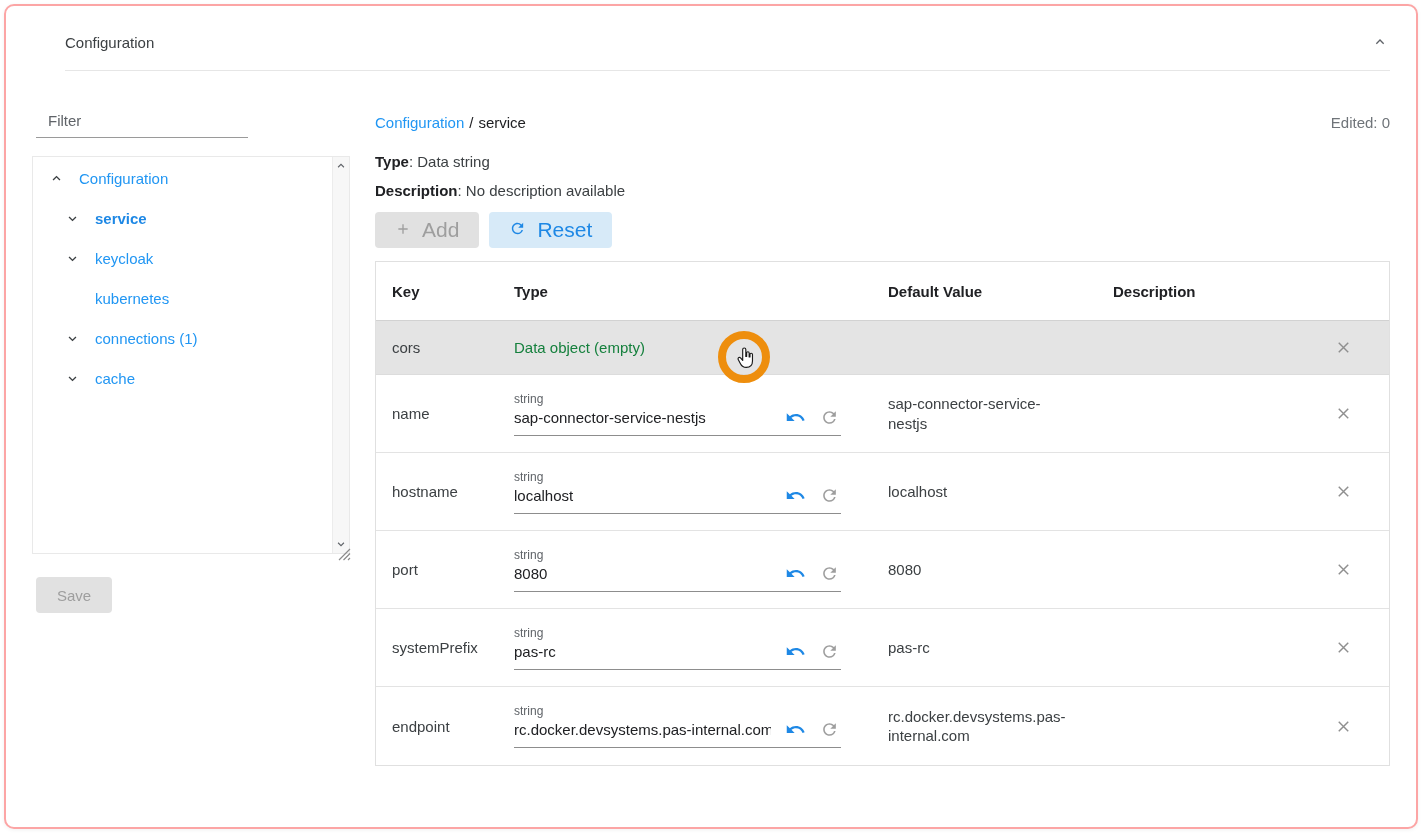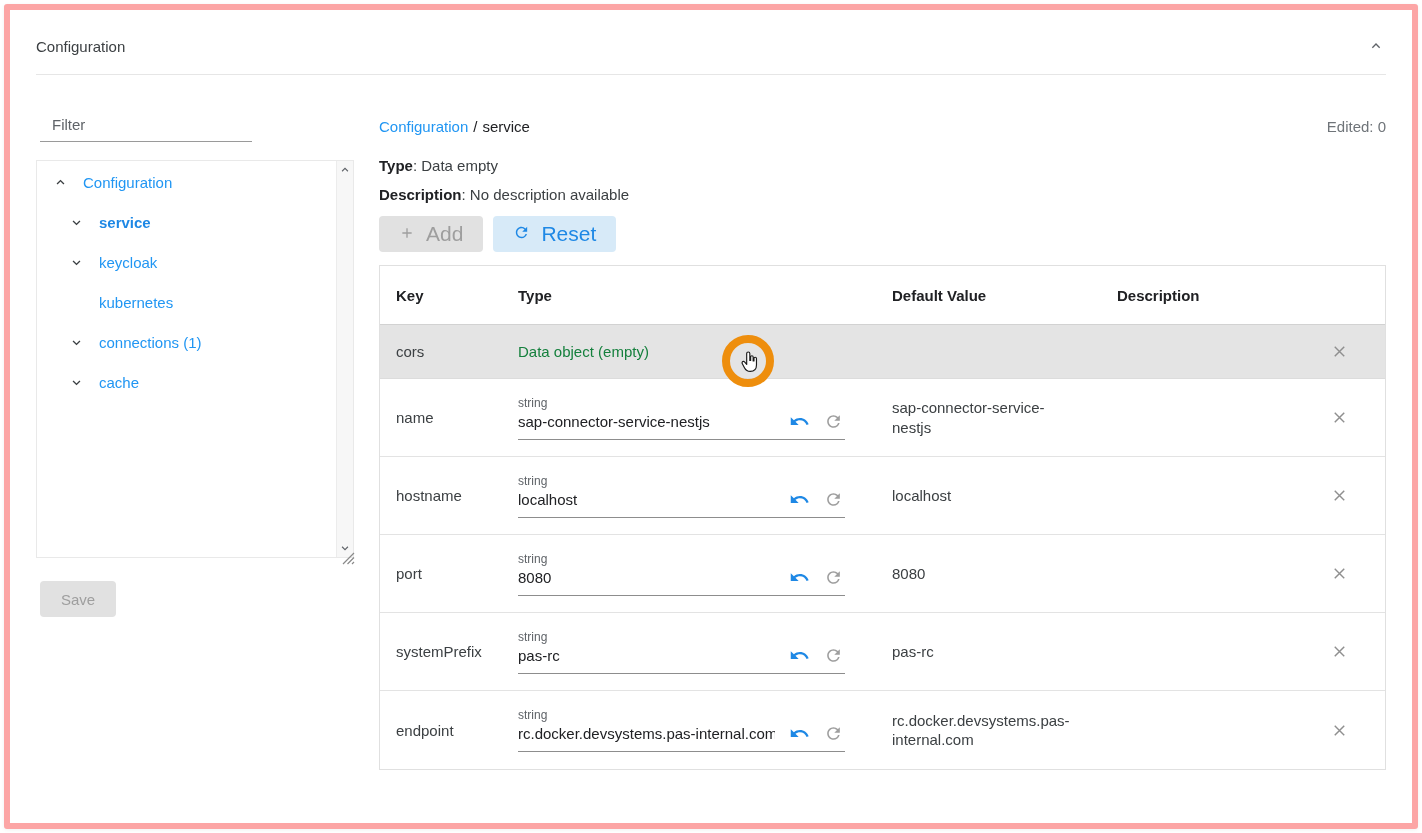--- a/index.html
+++ b/index.html
@@ -1,21 +1,22 @@
 <!DOCTYPE html>
 <html><head>
 <meta charset="utf-8">
 <style>
   * { box-sizing: border-box; margin: 0; padding: 0; }
   html, body { width: 1422px; height: 833px; background: #fff; overflow: hidden;
     font-family: "Liberation Sans", sans-serif; }
   .window {
     position: absolute; left: 4px; top: 4px; width: 1414px; height: 825px;
-    background: #fff; border: 6px solid #fca5a5; border-radius: 3px;
+    background: #fff; border: 2px solid #fca5a5; border-radius: 10px;
     box-shadow: 0 1px 4px rgba(0,0,0,.06);
+    padding-left: 33px;
   }
   
   .panel-header { height: 65px; margin: 0 26px; border-bottom: 1px solid #e6e6e6;
     display: flex; align-items: center; justify-content: space-between; padding-top: 8px; }
   .panel-title { font-size: 15px; color: #3c4043; }
   .collapse-btn { background: none; border: none; cursor: pointer; padding: 2px; line-height: 0; }
   
   .sidebar { position: absolute; left: 26px; top: 96px; width: 318px; }
   .filter-wrap { width: 212px; margin-left: 4px; }
   .filter-input { width: 100%; border: none; border-bottom: 1px solid #9a9a9a;
@@ -168,21 +169,21 @@
 
   <div class="main">
     <div class="crumb-row">
       <div class="breadcrumb">
         <span class="crumb-link">Configuration</span><span class="crumb-sep">/</span><span>service</span>
       </div>
       <span class="edited">Edited: 0</span>
     </div>
 
     <div class="meta-line">
-      <span class="meta-label">Type</span><span>: </span><span>Data empty</span>
+      <span class="meta-label">Type</span><span>: </span><span>Data string</span>
     </div>
     <div class="meta-line">
       <span class="meta-label">Description</span><span>: </span><span>No description available</span>
     </div>
 
     <div class="toolbar">
       <button class="btn btn-add" disabled="">
         <span>
           <svg width="16" height="16" viewBox="0 0 24 24">
               <path d="M12 5v14M5 12h14" stroke="#9e9e9e" stroke-width="2" fill="none"></path>

